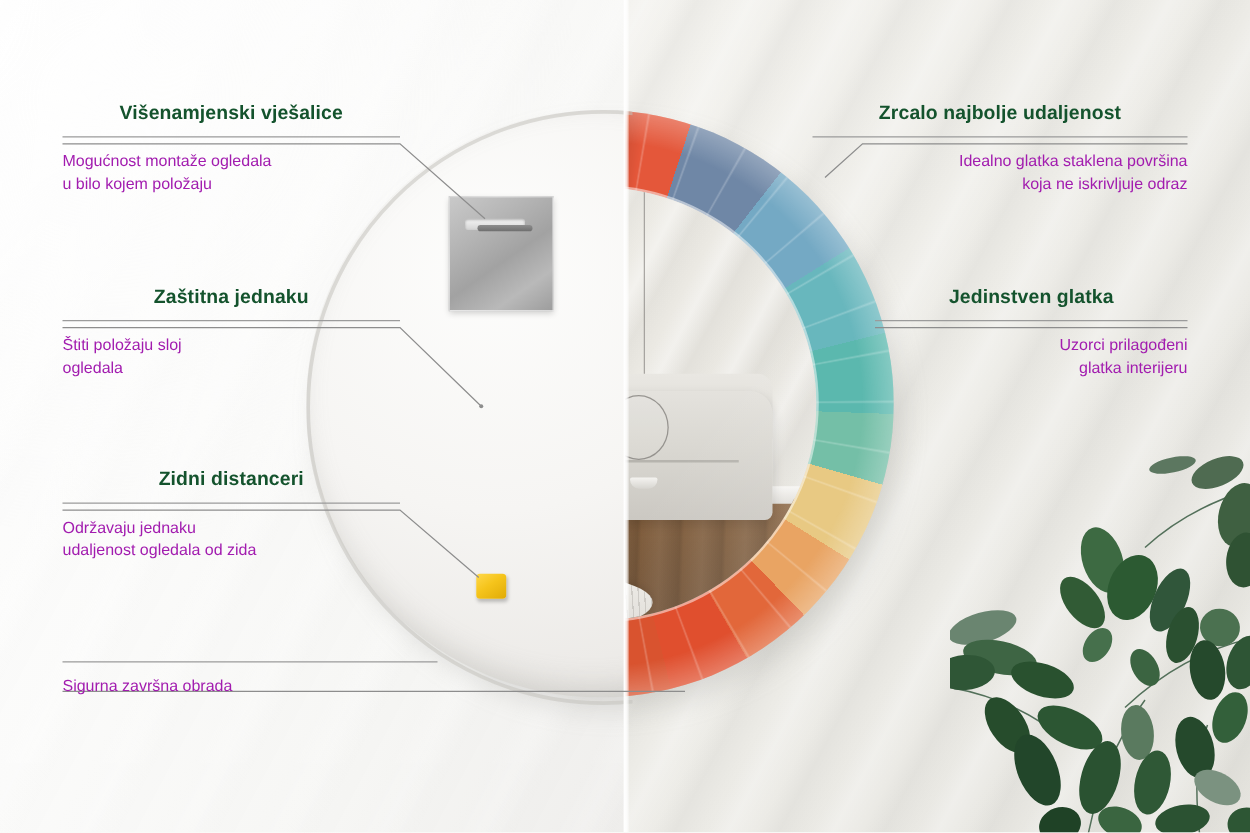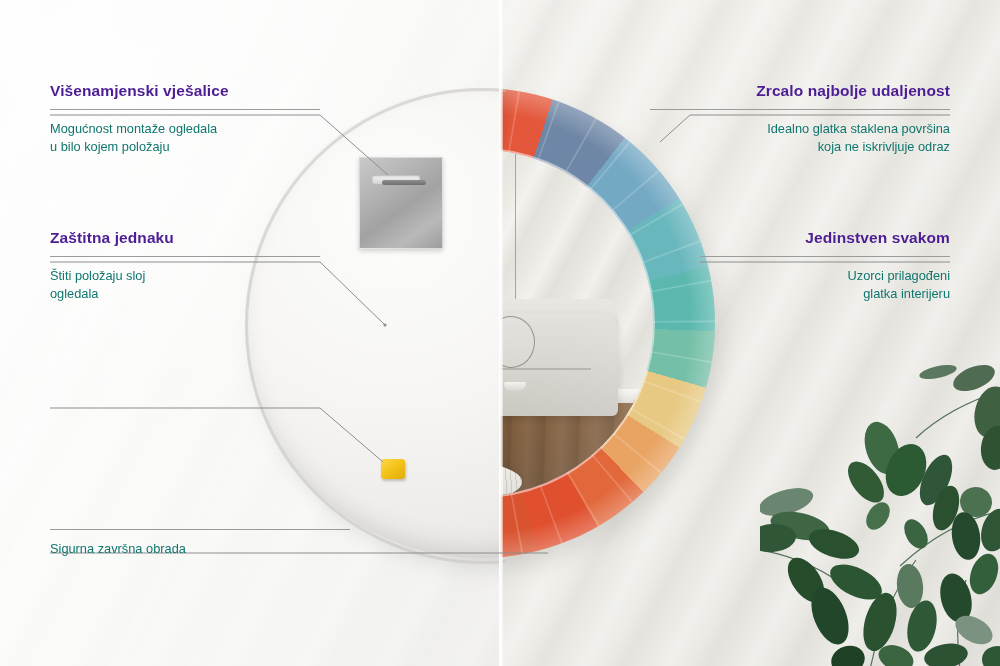--- a/index.html
+++ b/index.html
@@ -267,28 +267,28 @@
   .spacer {
     position: absolute; left: 381px; top: 459px; width: 24px; height: 20px;
     background: linear-gradient(145deg,#ffd84a 0%, #f5c41b 45%, #e0ab07 100%);
     border-radius: 3px;
     box-shadow: 1px 2px 3px rgba(0,0,0,.22);
   }
 
   
   .callout { position: absolute; }
   .callout .title {
-    font-size: 15.5px; font-weight: bold; color: #4c1d95;
-    letter-spacing: .1px; white-space: nowrap;
+    font-size: 15.5px; font-weight: bold; color: #14532d;
+    letter-spacing: .1px; white-space: nowrap; text-align: center;
   }
   .callout .rule {
     height: 1px; background: #9b9b9b; margin: 9px 0 10px 0;
   }
   .callout .desc {
-    font-size: 12.8px; color: #0f766e; line-height: 1.42;
+    font-size: 12.8px; color: #a21caf; line-height: 1.42;
     white-space: pre-line;
   }
   .callout.right { text-align: right; }
 
   
   #leaders { position: absolute; left: 0; top: 0; width: 1000px; height: 666px; pointer-events: none; }
 
   
   #foliage { position: absolute; left: 760px; top: 330px; width: 245px; height: 340px; }
 </style>
@@ -372,35 +372,41 @@
 u bilo kojem položaju</div>
   </div>
 
   <div class="callout left" style="left:50px; top:229px; width:270px;">
     <div class="title">Zaštitna jednaku</div>
     <div class="rule"></div>
     <div class="desc">Štiti položaju sloj
 ogledala</div>
   </div>
 
+  <div class="callout left" style="left:50px; top:375px; width:270px;">
+    <div class="title">Zidni distanceri</div>
+    <div class="rule"></div>
+    <div class="desc">Održavaju jednaku
+udaljenost ogledala od zida</div>
+  </div>
 
   <div class="callout left" style="left:50px; top:520px; width:300px;">
     <div class="rule"></div>
     <div class="desc">Sigurna završna obrada</div>
   </div>
 
   <div class="callout right" style="left:650px; top:82px; width:300px;">
     <div class="title">Zrcalo najbolje udaljenost</div>
     <div class="rule"></div>
     <div class="desc">Idealno glatka staklena površina
 koja ne iskrivljuje odraz</div>
   </div>
 
   <div class="callout right" style="left:700px; top:229px; width:250px;">
-    <div class="title">Jedinstven svakom</div>
+    <div class="title">Jedinstven glatka</div>
     <div class="rule"></div>
     <div class="desc">Uzorci prilagođeni
 glatka interijeru</div>
   </div>
 
   <svg id="foliage" viewBox="0 0 245 340">
     <g stroke="#53705a" stroke-width="1.2" fill="none">
       <path d="M245 60 C210 70 180 86 156 108"></path>
       <path d="M245 180 C205 188 170 208 140 236"></path>
       <path d="M110 340 C118 300 132 262 156 230"></path>

